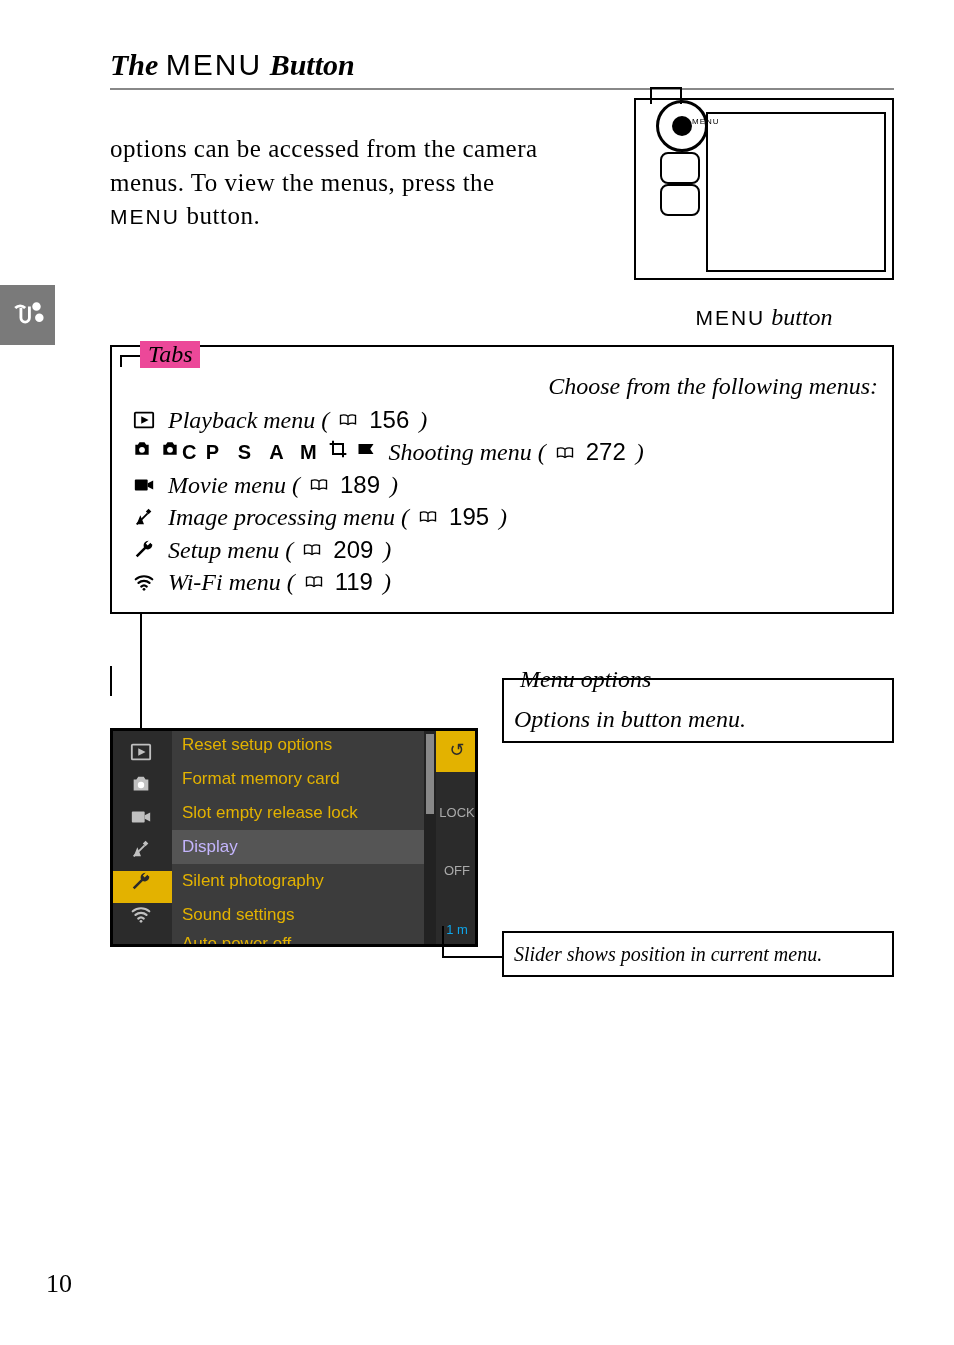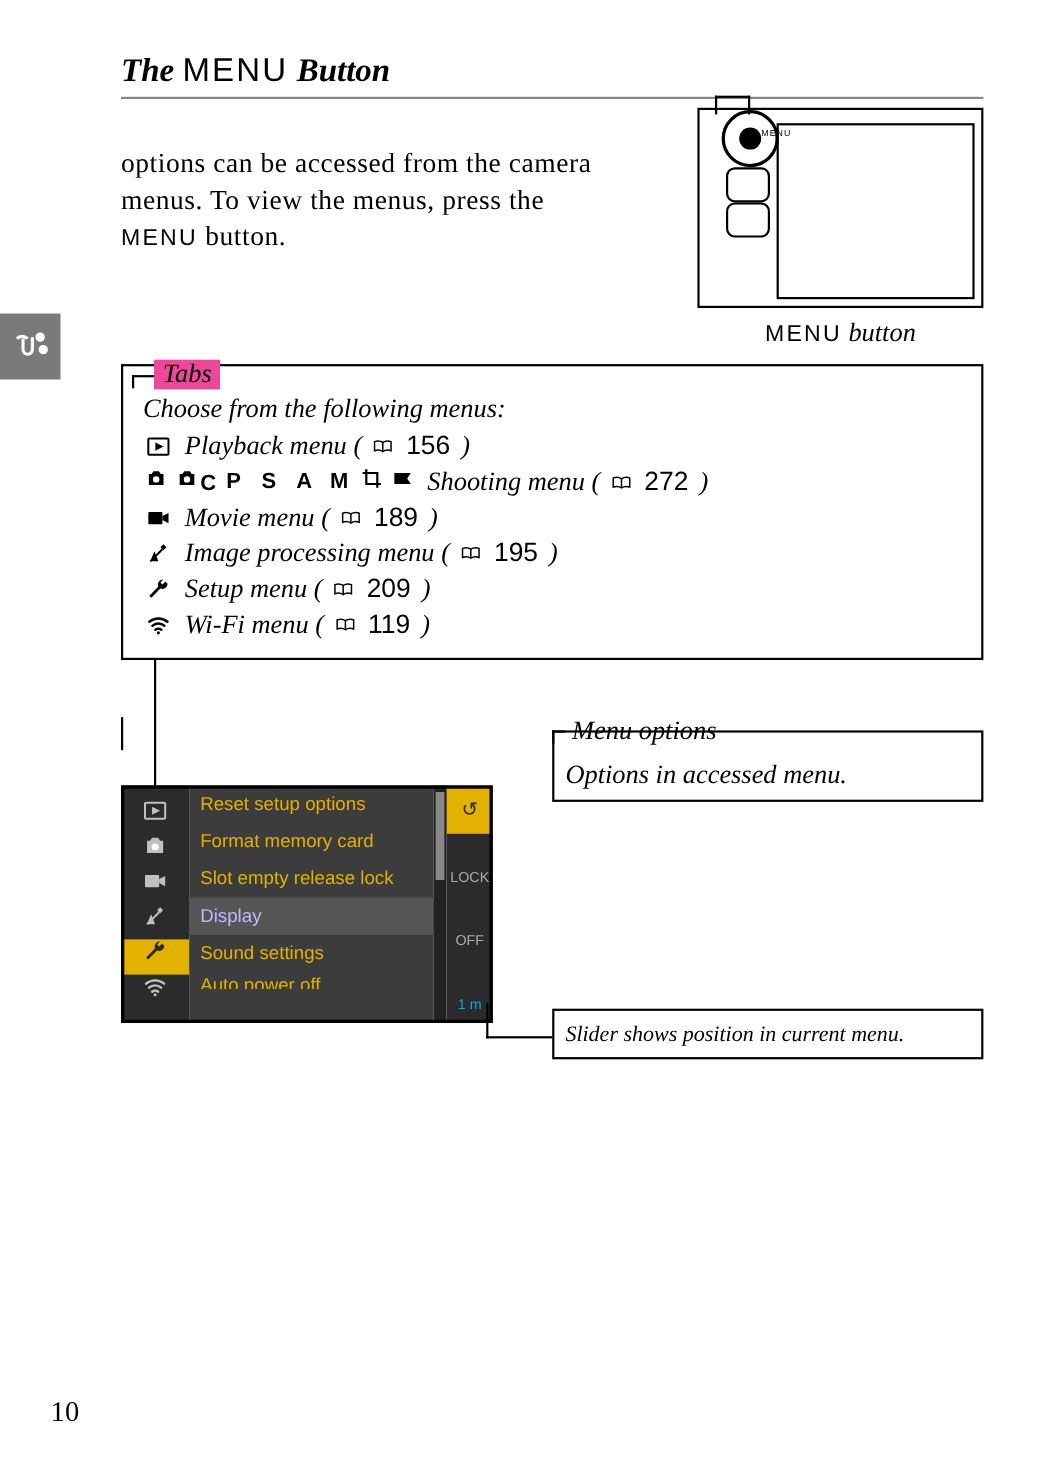--- a/index.html
+++ b/index.html
@@ -103,21 +103,21 @@
   .cam-menu-lbl {
     position:absolute;
     top:18px; left:56px;
     font:8px/1 Arial, sans-serif;
     letter-spacing:1px;
   }
   .cam-caption {
     text-align:center;
     font-style: italic;
     font-size:24px;
-    margin-top:10px;
+    margin-top:24px;
   }
   .cam-caption .menu-word {
     font-family: Arial, Helvetica, sans-serif;
     font-style: normal;
     font-size: 21px;
     letter-spacing: 2px;
   }
 
   
   .side-tab {
@@ -152,21 +152,21 @@
     border-left: 2px solid #000;
     height: 12px;
     top: 10px;
     left: 10px;
   }
   .stub-top-seg {
     position:absolute;
     left:10px; top:10px;
     width: 20px; height:2px; background:#000;
   }
-  .tabs-box p { margin:0; font-style: italic; font-size:24px; }
+  .tabs-box p { margin:0; font-style: italic; font-size:24px;text-align:right; }
   .menu-list {
     margin-top: 4px;
   }
   .menu-row {
     display:flex;
     align-items:center;
     gap: 10px;
     font-style: italic;
     font-size: 24px;
     line-height: 1.35;
@@ -220,21 +220,21 @@
     position:absolute;
     left: 30px;
     top: -22px;
     width: 2px; height: 130px;
     background:#000;
   }
 
   .menu-screen {
     position:absolute;
     left: 0px; top: 92px;
-    width: 338px;
+    width: 368px;
     box-sizing:border-box;
     display:flex;
     font-family: Arial, Helvetica, sans-serif;
   }
   .ms-border {
     position:absolute;
     inset:0;
     border: 3px solid #000;
     pointer-events:none;
   }
@@ -536,21 +536,21 @@
 
   <div class="screen-area">
     <div class="connector-v"></div>
 
     <div class="opt-conn-1"></div>
     <div class="opt-conn-2"></div>
     <div class="opt-callout-stub"></div>
     <div class="opt-callout-seg"></div>
     <div class="opt-callout-label">Menu options</div>
     <div class="opt-callout-box">
-      <span style="font-style:italic;font-size:24px">Options in accessed menu.</span>
+      <span style="font-style:italic;font-size:24px">Options in button menu.</span>
     </div>
 
     <div class="menu-screen">
       <div class="ms-tabs" id="ms-tabs">
           <div class="ms-tab">
             <span style="width:22px;height:22px;display:inline-block"><svg viewBox="0 0 24 24">
                 <rect x="2" y="4" width="20" height="16" rx="1" fill="none" stroke="#c0c0c0" stroke-width="2"></rect>
                 <path d="M9 8l8 4-8 4z" fill="#c0c0c0"></path>
               </svg></span>
           </div>
@@ -584,20 +584,21 @@
                 <path d="M9 17a4.5 4.5 0 016 0"></path>
                 <circle cx="12" cy="20" r="1.5" fill="#c0c0c0" stroke="none"></circle>
               </svg></span>
           </div>
         </div>
       <div class="ms-list" id="ms-list">
           <div class="ms-row">Reset setup options</div>
           <div class="ms-row">Format memory card</div>
           <div class="ms-row">Slot empty release lock</div>
           <div class="ms-row sel">Display</div>
+          <div class="ms-row">Silent photography</div>
           <div class="ms-row">Sound settings</div>
           <div class="ms-row cut">Auto power off</div>
         </div>
       <div class="ms-scroll">
         <div class="ms-scroll-thumb"></div>
       </div>
       <div class="ms-vals" id="ms-vals">
           <div class="ms-vcell top">↺</div>
           <div class="ms-vcell"></div>
           <div class="ms-vcell">LOCK</div>

